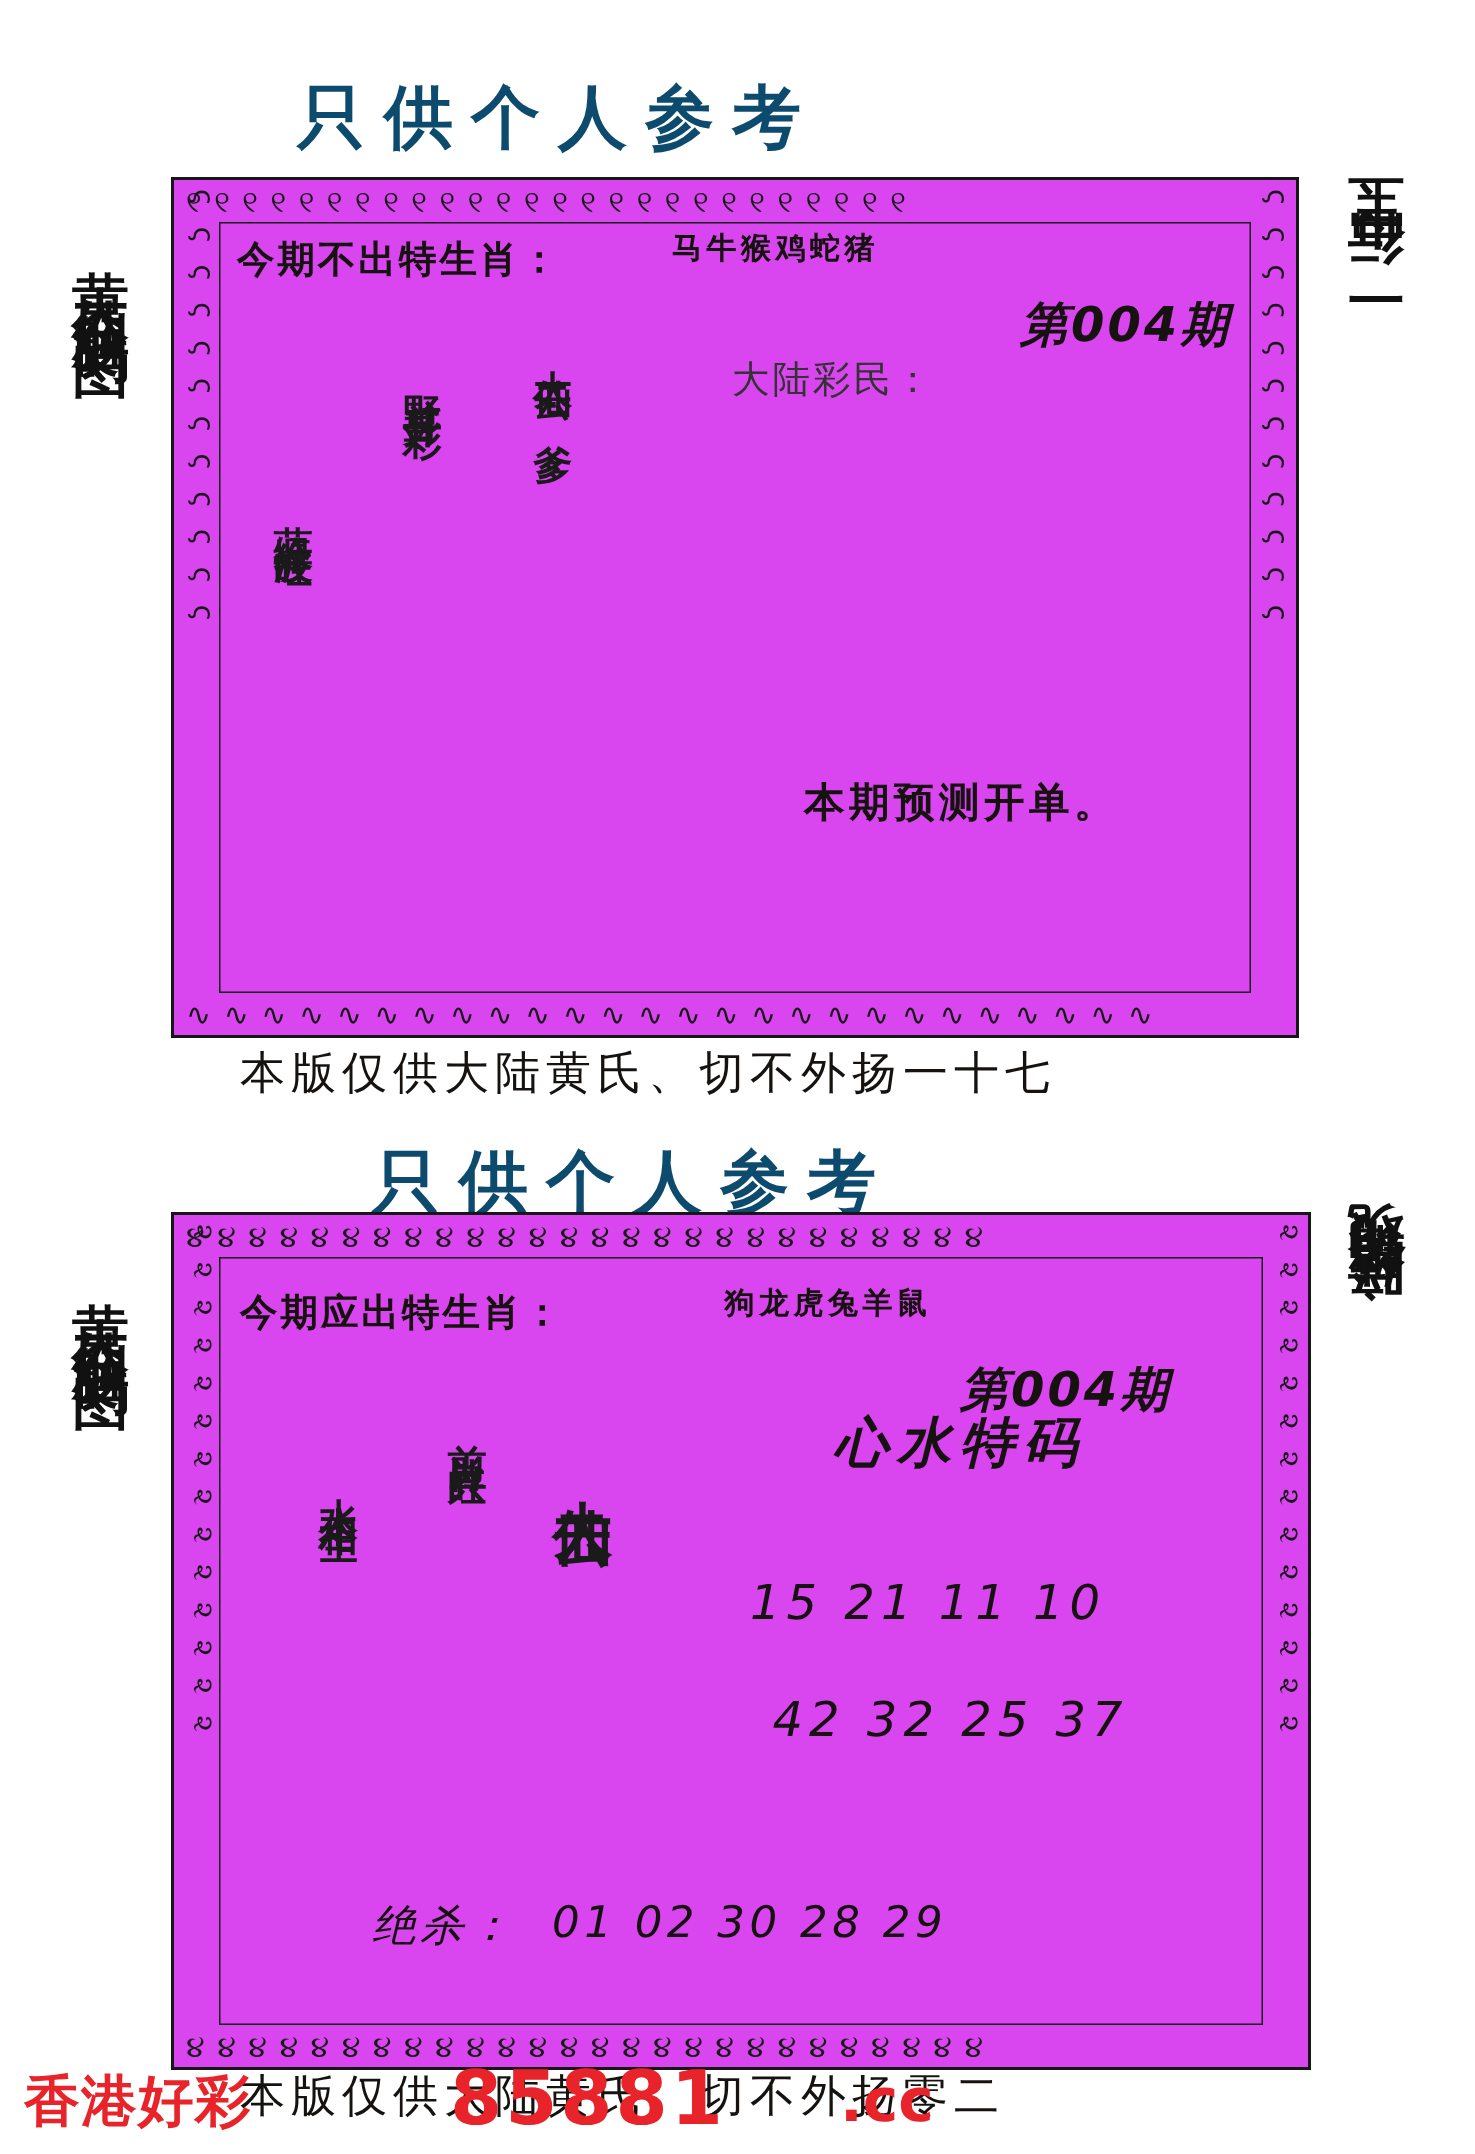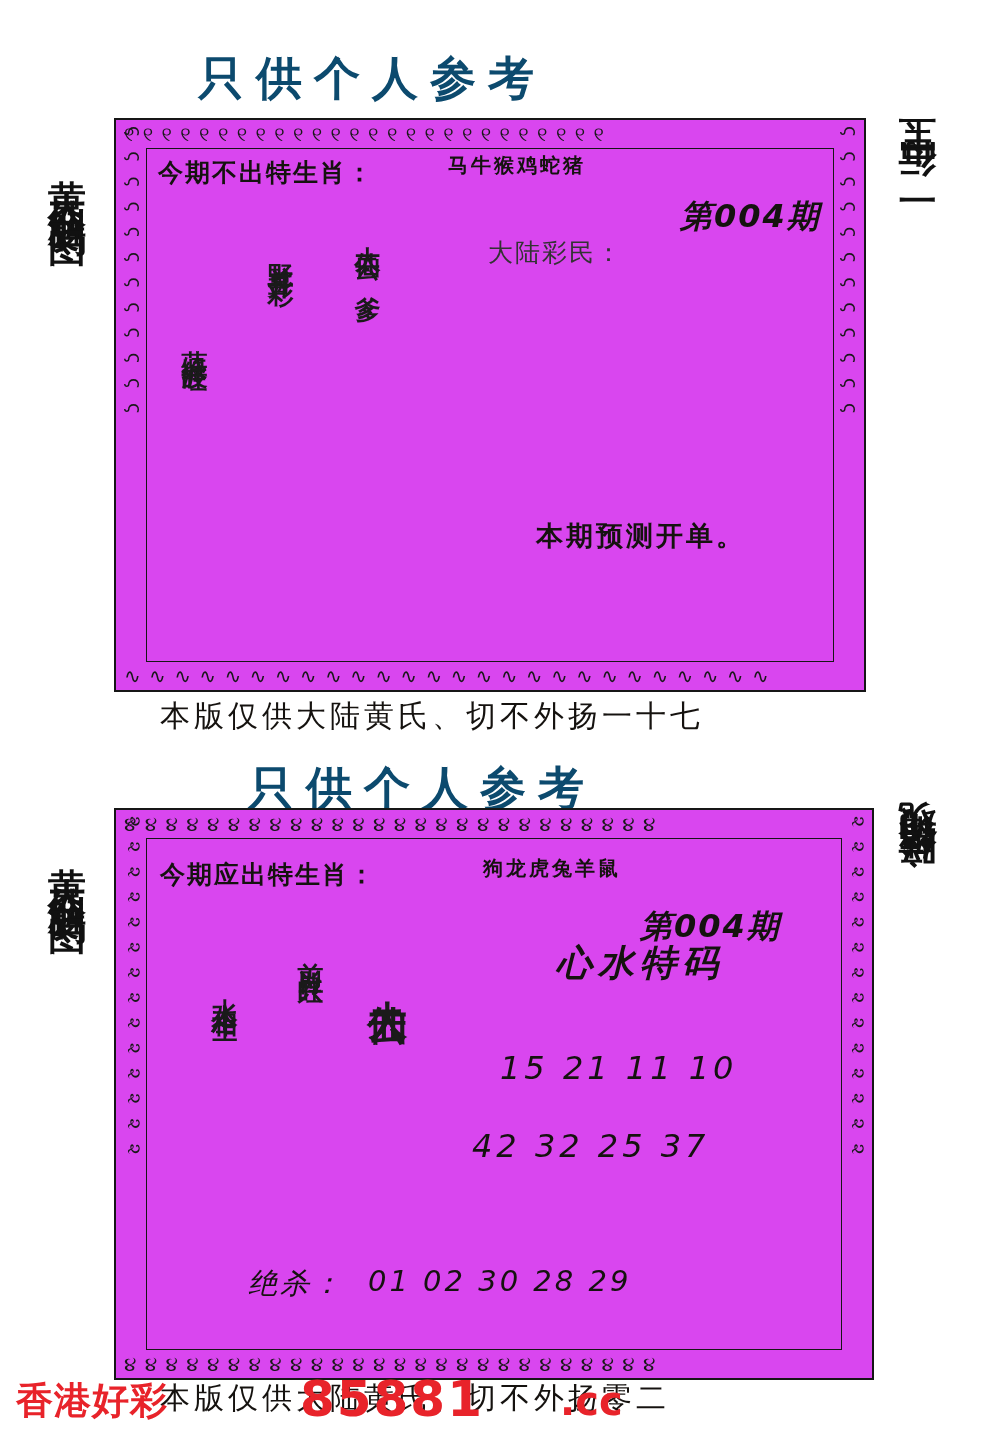--- a/index.html
+++ b/index.html
@@ -244,21 +244,21 @@
   <div class="issue hw" style="left:640px; top:910px;">第004期</div>
 
   <div class="col-text vert" style="left:212px; top:978px;">水木相生</div>
   <div class="col-text vert" style="left:298px; top:942px;">前肖兴旺</div>
 
   <div class="daxian-big vert" style="left:368px; top:968px;">大仙云</div>
 
   <div class="headline hw" style="left:556px; top:944px;">心水特码</div>
 
   <div class="numbers hw" style="left:500px; top:1052px;">15 21 11 10</div>
-  <div class="numbers hw" style="left:472px; top:1130px;">42 32 25 37</div>
+  <div class="numbers hw" style="left:515px; top:1130px;">42 32 25 37</div>
 
   <div class="kill hw" style="left:248px; top:1268px;">绝杀：</div>
   <div class="kill hw" style="left:368px; top:1266px;">01 02 30 28 29</div>
 
   <div class="footer-line hw" style="left:160px; top:1382px;">本版仅供大陆黄氏、切不外扬零二</div>
 
   <div class="wm-left">香港好彩</div>
   <div class="wm-num">85881</div>
   <div class="wm-cc">.cc</div>
 

